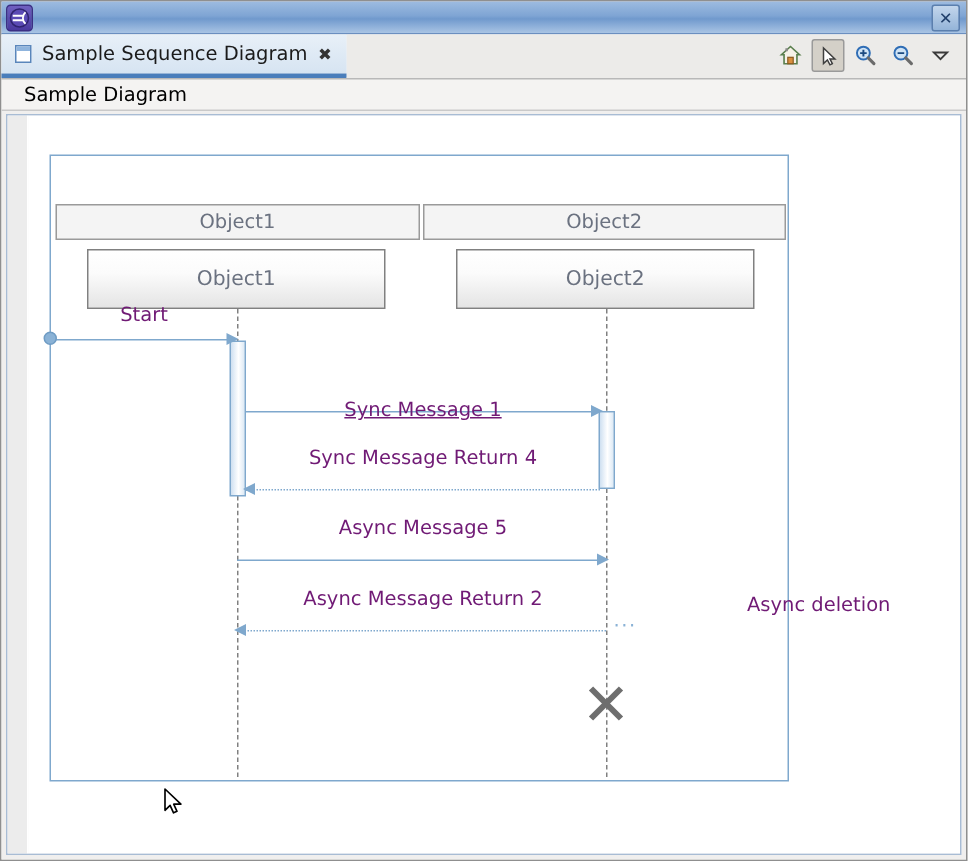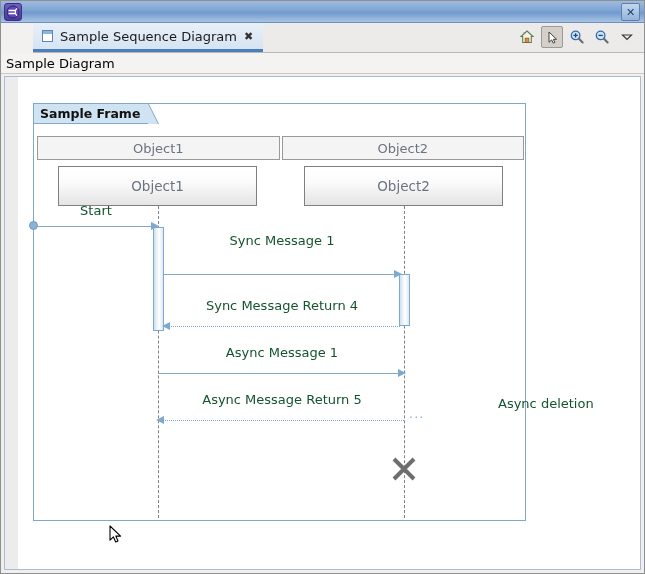--- a/index.html
+++ b/index.html
@@ -45,21 +45,20 @@
     line-height: 1;
   }
 
   
   .tabbar {
     height: 30px;
     background: #f6f5f4;
     border-bottom: 1px solid #b8b8b8;
     display: flex; align-items: flex-end;
     position: relative;
-    margin-left: 32px;
   }
   .tab {
     height: 29px;
     display: flex; align-items: center;
     gap: 7px;
     padding: 0 10px 0 9px;
     background: linear-gradient(to bottom, #e8f0f8, #d6e4f2);
     border-bottom: 3px solid #4a7ebb;
     position: relative;
   }
@@ -105,21 +104,21 @@
     background: #d4d0c8;
     border: 1px solid #9a9a9a;
   }
 
   
   .breadcrumb {
     height: 21px;
     background: #f4f3f2;
     border-bottom: 1px solid #c9c9c9;
     display: flex; align-items: center;
-    padding-left: 5px;
+    padding-left: 15px;
     font-size: 13px; color: #000;
   }
 
   
   .editor-wrap {
     flex: 1;
     background: #f0efee;
     padding: 2px 3px 3px 3px;
     display: flex;
   }
@@ -219,21 +218,21 @@
   
   .msg { position: absolute; z-index: 3; }
   .msg-line {
     position: absolute;
     height: 0;
     border-top: 1px solid #7fa8cd;
   }
   .msg-line.dotted { border-top: 1px dotted #7fa8cd; }
   .msg-label {
     position: absolute;
-    font-size: 13px; color: #14532d;
+    font-size: 13px; color: #701a75;
     white-space: nowrap;
     transform: translateX(-50%);
   }
   .arrow-r, .arrow-l {
     position: absolute;
     width: 0; height: 0;
     border-style: solid;
   }
   .arrow-r {
     border-width: 4.5px 0 4.5px 8px;
@@ -333,23 +332,20 @@
     <span>Sample Diagram</span>
   </div>
 
   <div class="editor-wrap">
     <div class="canvas-outer">
       <div class="ruler-strip"></div>
       <div class="canvas">
 
         <div class="sd-frame">
 
-          <div class="frame-label">
-            <span>Sample Frame</span>
-          </div>
 
           <div class="head-row">
             <div class="head-cell">
               <span>Object1</span>
             </div>
             <div class="head-cell">
               <span>Object2</span>
             </div>
           </div>
 
@@ -369,39 +365,39 @@
           <div class="msg">
             <div class="start-dot" style="left:-5px; top:117px;"></div>
             <div class="msg-line" style="left:0px; top:122px; width:122px;"></div>
             <div class="arrow-r" style="left:117px; top:117.5px;"></div>
             <div class="msg-label" style="left:62px; top:99px;">Start</div>
           </div>
 
           <div class="msg">
             <div class="msg-line" style="left:130px; top:170px; width:236px;"></div>
             <div class="arrow-r" style="left:360px; top:165.5px;"></div>
-            <div class="msg-label" style="left:248px; top:129px;">Sync Message 1</div>
+            <div class="msg-label" style="left:248px; top:162px;text-decoration:underline;">Sync Message 1</div>
           </div>
 
           <div class="msg">
             <div class="msg-line dotted" style="left:130px; top:222px; width:236px;"></div>
             <div class="arrow-l" style="left:128px; top:217.5px;"></div>
             <div class="msg-label" style="left:248px; top:194px;">Sync Message Return 4</div>
           </div>
 
           <div class="msg">
             <div class="msg-line" style="left:124px; top:269px; width:246px;"></div>
             <div class="arrow-r" style="left:364px; top:264.5px;"></div>
-            <div class="msg-label" style="left:248px; top:241px;">Async Message 1</div>
+            <div class="msg-label" style="left:248px; top:241px;">Async Message 5</div>
           </div>
 
           <div class="msg">
             <div class="msg-line dotted" style="left:124px; top:316px; width:246px;"></div>
             <div class="arrow-l" style="left:122px; top:311.5px;"></div>
-            <div class="msg-label" style="left:248px; top:288px;">Async Message Return 5</div>
+            <div class="msg-label" style="left:248px; top:288px;">Async Message Return 2</div>
           </div>
 
           <div class="msg">
             <div class="msg-label" style="left:464px; top:292px; transform:none;">Async deletion</div>
             <div class="dot-tail" style="left:375px; top:306px;">···</div>
             <svg class="deletion-x" style="left:357px; top:352px;" viewBox="0 0 26 26">
               <path d="M3 3 L23 23 M23 3 L3 23" stroke="#6e6e6e" stroke-width="4" stroke-linecap="butt"></path>
             </svg>
           </div>
 

